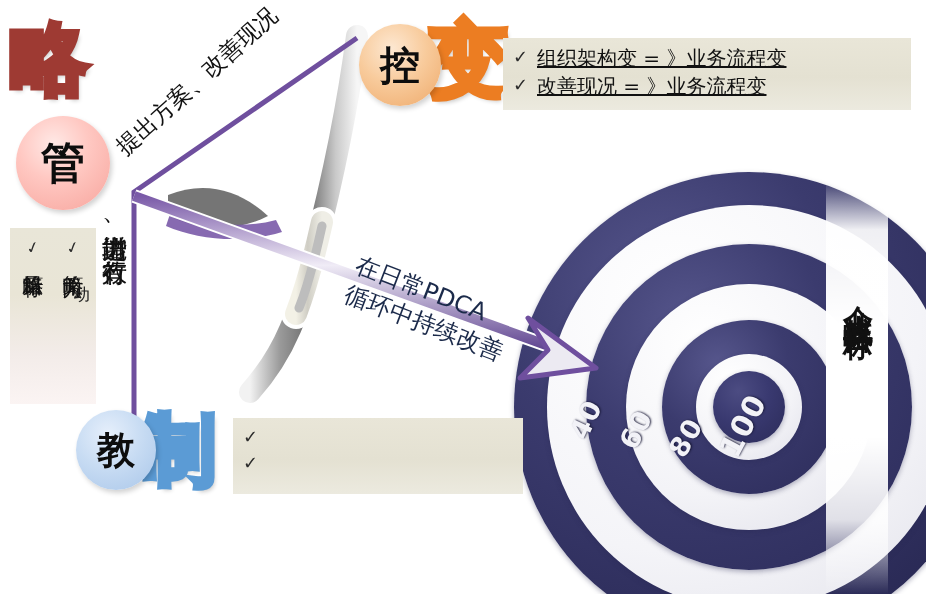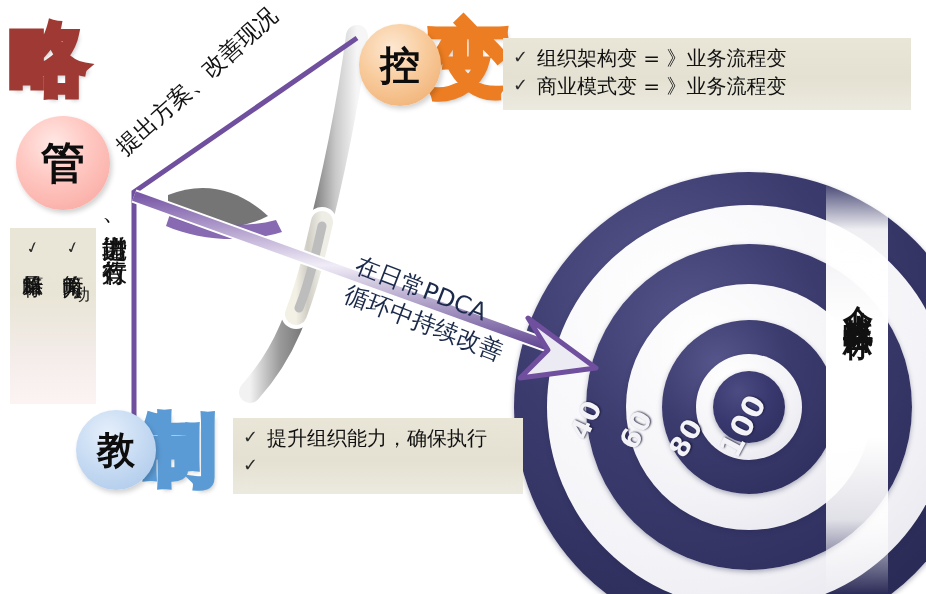--- a/index.html
+++ b/index.html
@@ -68,21 +68,21 @@
     position:absolute;
     background:linear-gradient(to bottom,#e9e6d8 0%, #e4e1d2 55%, #eceadf 100%);
     color:#111;
     font-family:"DejaVu Sans",sans-serif;
     padding:6px 12px 8px 10px;
     line-height:1.42;
     box-sizing:border-box;
   }
   .note-row{display:flex;align-items:flex-start;white-space:nowrap;}
   .tick{width:24px;flex:none;font-size:18px;color:#2b2b2b;line-height:1.42;}
-  .note-txt{font-size:20px;}
+  .note-txt{font-size:20px;text-decoration:underline;}
 
   .note-top{left:503px;top:38px;width:408px;height:72px;}
   .note-bottom{left:233px;top:418px;width:290px;height:76px;}
 
   
   .strategy-box{
     position:absolute;left:10px;top:228px;width:86px;height:176px;
     background:linear-gradient(to bottom,#e9e6d8 0%, #e9e5d6 38%, #f3ece9 72%, #fbf4f3 100%);
     display:flex;flex-direction:row-reverse;justify-content:center;
     padding-top:10px;box-sizing:border-box;
@@ -238,27 +238,26 @@
     <div>循环中持续改善</div>
   </div>
 
   <div class="note note-top">
     <div class="note-row">
       <span class="tick">✓</span>
       <span class="note-txt">组织架构变 = 》业务流程变</span>
     </div>
     <div class="note-row">
       <span class="tick">✓</span>
-      <span class="note-txt">商业模式变 = 》业务流程变</span>
+      <span class="note-txt">改善现况 = 》业务流程变</span>
     </div>
   </div>
 
   <div class="note note-bottom">
     <div class="note-row">
       <span class="tick">✓</span>
-      <span class="note-txt">提升组织能力，确保执行</span>
     </div>
     <div class="note-row">
       <span class="tick">✓</span>
     </div>
   </div>
 
 </div>
 
 </body></html>

